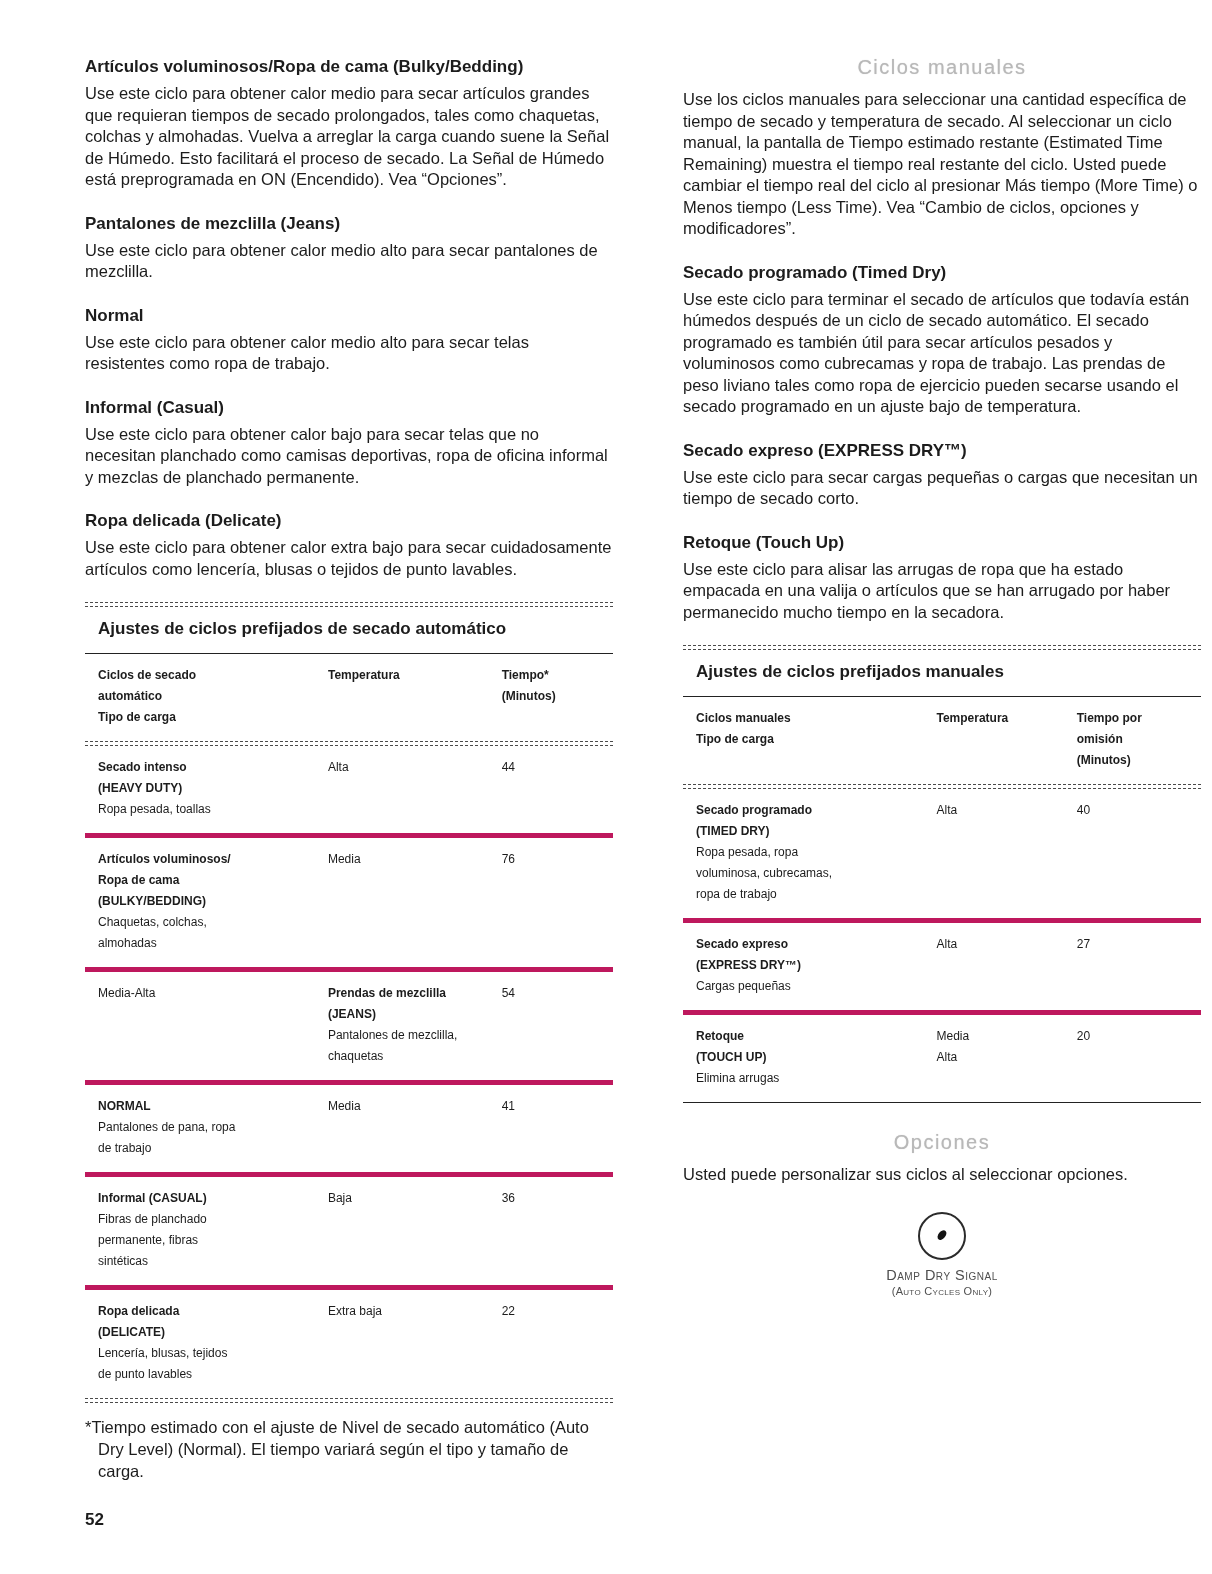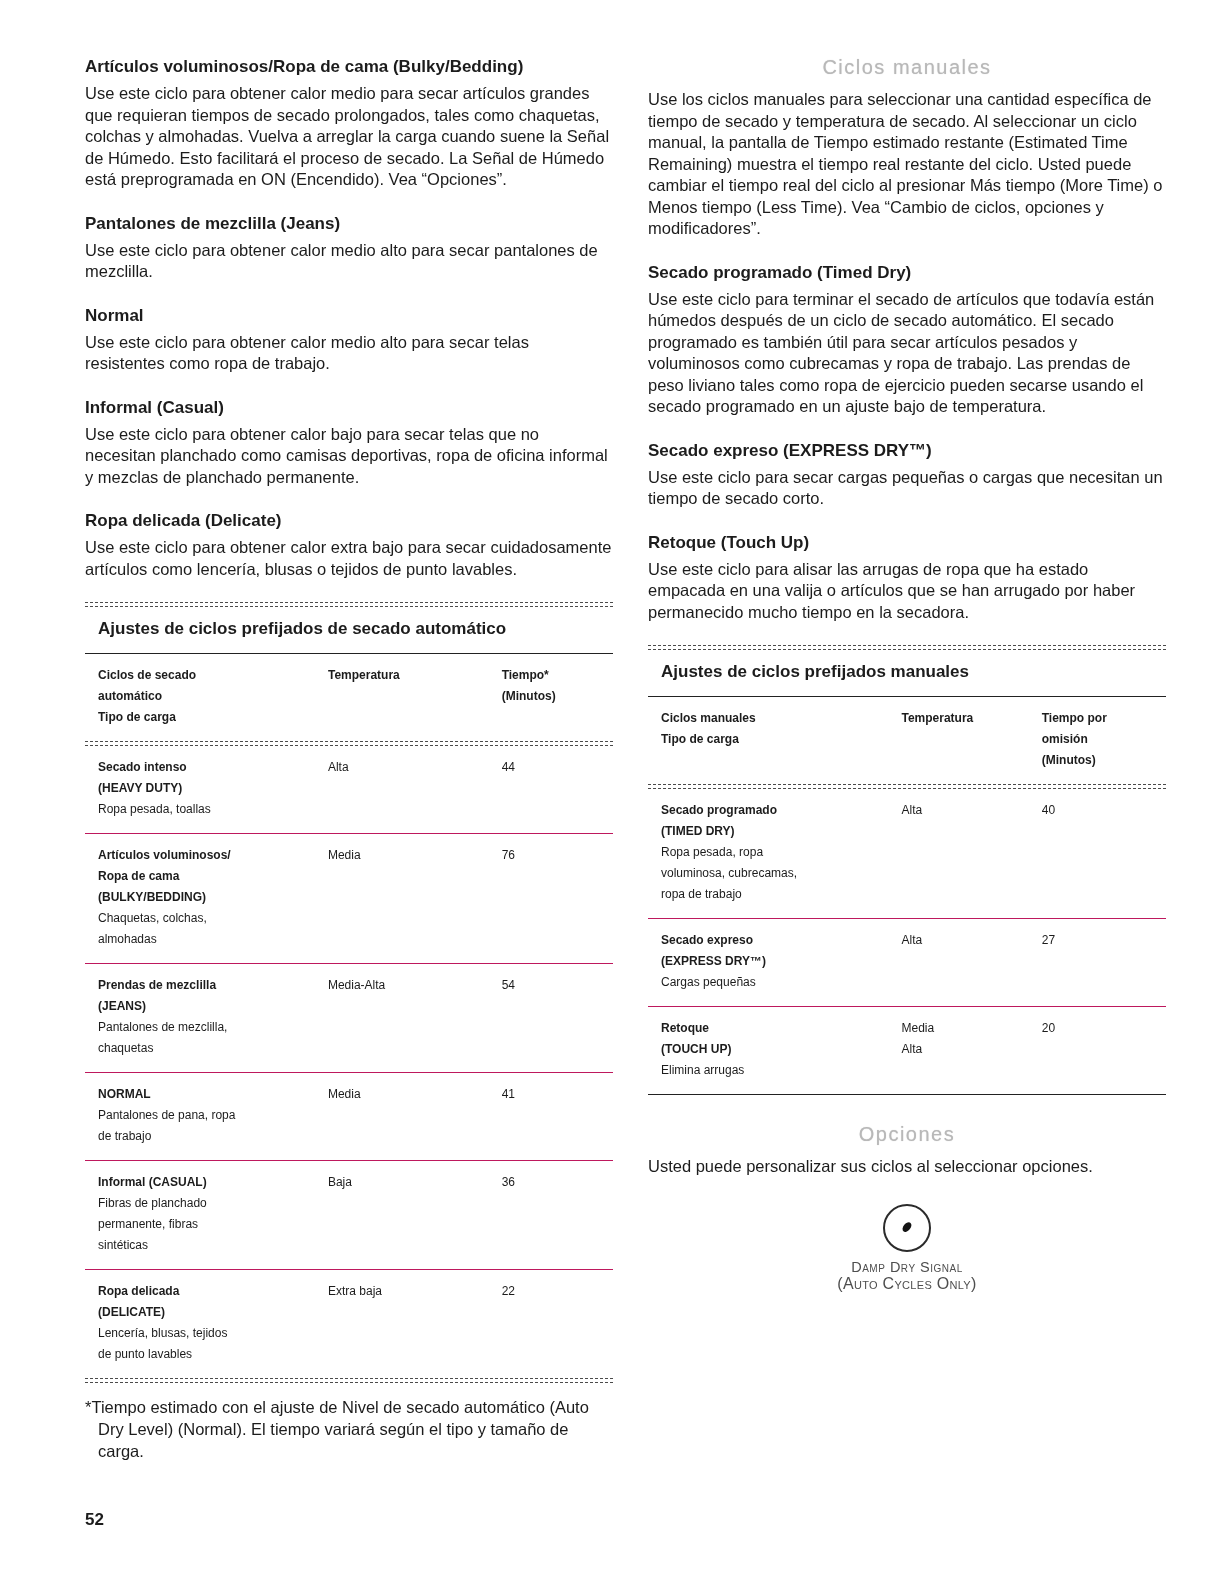--- a/index.html
+++ b/index.html
@@ -6,21 +6,21 @@
   .page{
     position:relative;
     width:1212px;height:1574px;
     background:#ffffff;
     font-family:"Liberation Sans", sans-serif;
     color:#1c1c1c;
     overflow:hidden;
   }
   .col{position:absolute;top:56px;}
   .col-left{left:85px;width:528px;}
-  .col-right{left:648px;width:518px;}
+  .col-right{left:683px;width:518px;}
 
   h3.sec{font-size:17px;font-weight:bold;margin:0 0 5px 0;line-height:22px;}
   p.body{font-size:16.5px;line-height:21.5px;margin:0 0 22px 0;}
 
   .ghost-title{
     text-align:center;
     color:#b8b8b8;
     font-size:20px;
     letter-spacing:1.5px;
     font-weight:normal;
@@ -39,21 +39,21 @@
     font-size:17px;font-weight:bold;
     padding:11px 0 13px 13px;line-height:22px;
   }
   .trow{
     display:grid;
     padding:11px 4px 13px 13px;
     font-size:12px;line-height:21px;
   }
   .grid-left{grid-template-columns:45% 34% 21%;}
   .grid-right{grid-template-columns:48% 28% 24%;}
-  .rows .trow + .trow{border-top:1px solid #be185d;}
+  .rows .trow + .trow{border-top:5px solid #be185d;}
   .trow .name{font-weight:bold;white-space:pre-line;}
   .trow .desc{margin-top:0;white-space:pre-line;}
   .trow .hcell{font-weight:bold;white-space:pre-line;}
   .pre{white-space:pre-line;}
 
   .footnote{
     font-size:16.5px;line-height:22px;
     margin-top:13px;
     padding-left:13px;text-indent:-13px;
   }
@@ -69,21 +69,21 @@
     position:absolute;left:50%;top:50%;
     width:7px;height:11px;background:#141414;border-radius:50%;
     transform:translate(-50%,-58%) rotate(40deg);
   }
   .opt-label{
     font-variant:small-caps;
     color:#4e4e4e;font-size:14.5px;letter-spacing:0.5px;line-height:17px;
   }
   .opt-sublabel{
     font-variant:small-caps;
-    color:#4e4e4e;font-size:16px;letter-spacing:0.3px;line-height:15px;
+    color:#4e4e4e;font-size:11px;letter-spacing:0.3px;line-height:15px;
   }
   .page-num{
     position:absolute;left:85px;top:1510px;
     font-size:17px;font-weight:bold;
   }
 </style>
 </head>
 <body>
 
 <div class="page">
@@ -145,27 +145,27 @@
             <div class="name">Artículos voluminosos/
 Ropa de cama
 (BULKY/BEDDING)</div>
             <div class="desc">Chaquetas, colchas,
 almohadas</div>
           </div>
           <div>Media</div>
           <div>76</div>
         </div>
         <div class="trow grid-left">
+          <div>Media-Alta</div>
           <div>
             <div class="name">Prendas de mezclilla
 (JEANS)</div>
             <div class="desc">Pantalones de mezclilla,
 chaquetas</div>
           </div>
-          <div>Media-Alta</div>
           <div>54</div>
         </div>
         <div class="trow grid-left">
           <div>
             <div class="name">NORMAL</div>
             <div class="desc">Pantalones de pana, ropa
 de trabajo</div>
           </div>
           <div>Media</div>
           <div>41</div>

